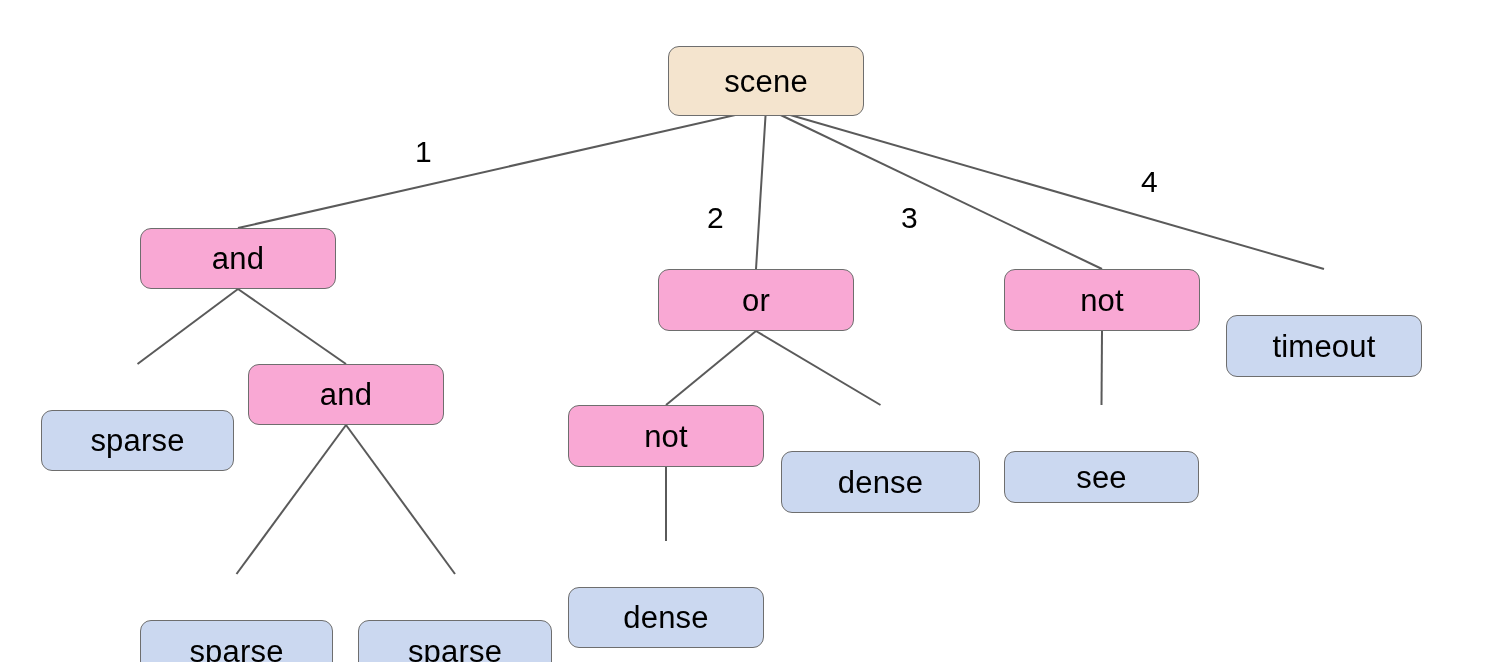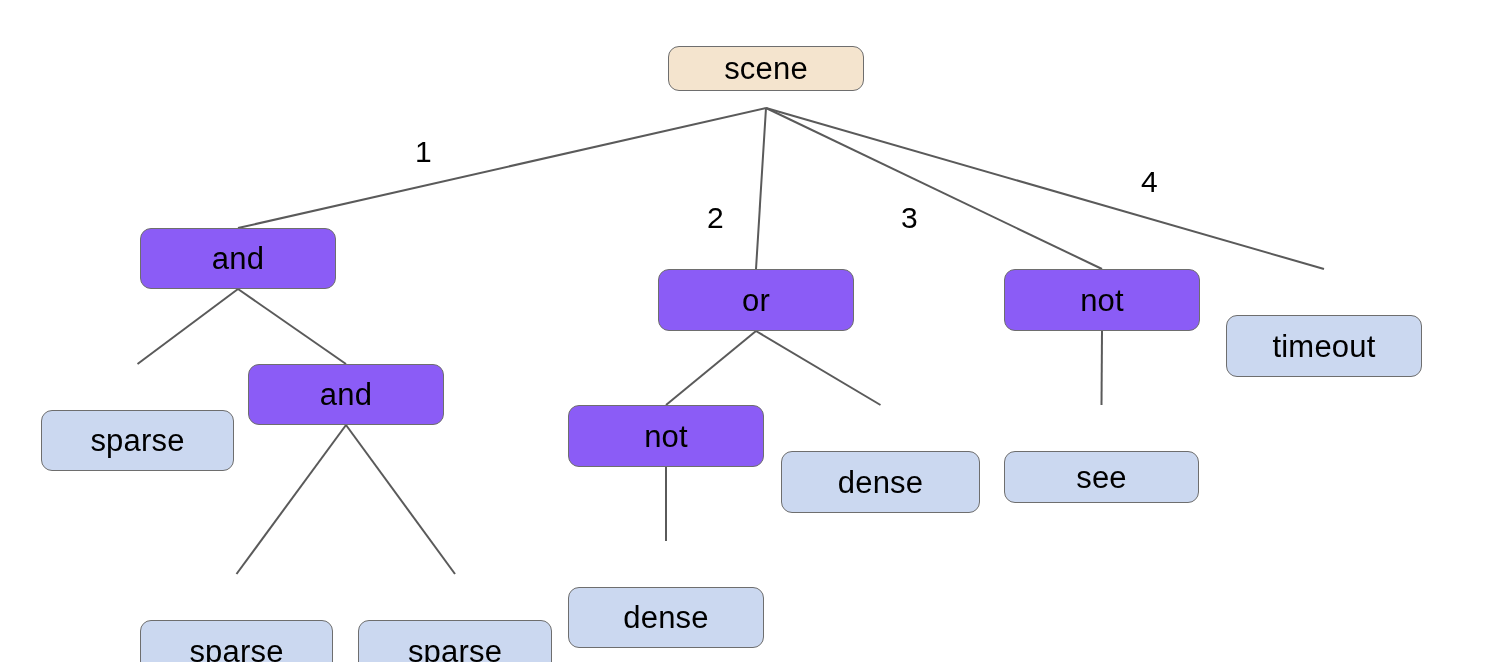--- a/index.html
+++ b/index.html
@@ -30,21 +30,21 @@
     display: flex;
     align-items: center;
     justify-content: center;
     color: #000000;
     font-size: 31px;
     line-height: 1;
     letter-spacing: 0.2px;
     white-space: nowrap;
   }
   .node.root   { background: #f4e4ce; }
-  .node.op     { background: #8b5cf6; justify-content: center; }
+  .node.op     { background: #f9a8d4; justify-content: center; }
   .node.leaf   { background: #cbd8f0; margin-top: 46px; }
   .edge-label {
     position: absolute;
     color: #000000;
     font-size: 30px;
     line-height: 1;
     white-space: nowrap;
   }
 </style>
 </head>
@@ -59,21 +59,21 @@
       <line x1="238" y1="289" x2="137.5" y2="364" stroke="#5a5a5a" stroke-width="2"></line>
       <line x1="238" y1="289" x2="346" y2="364" stroke="#5a5a5a" stroke-width="2"></line>
       <line x1="346" y1="425" x2="236.5" y2="574" stroke="#5a5a5a" stroke-width="2"></line>
       <line x1="346" y1="425" x2="455" y2="574" stroke="#5a5a5a" stroke-width="2"></line>
       <line x1="756" y1="331" x2="666" y2="405" stroke="#5a5a5a" stroke-width="2"></line>
       <line x1="756" y1="331" x2="880.5" y2="405" stroke="#5a5a5a" stroke-width="2"></line>
       <line x1="666" y1="467" x2="666" y2="541" stroke="#5a5a5a" stroke-width="2"></line>
       <line x1="1102" y1="331" x2="1101.5" y2="405" stroke="#5a5a5a" stroke-width="2"></line>
     </svg>
   <div id="node-layer">
-      <div class="node root" style="left: 668px; top: 46px; width: 196px; height: 45px;">
+      <div class="node root" style="left: 668px; top: 46px; width: 196px; height: 70px;">
         <span>scene</span>
       </div>
       <div class="node op" style="left: 140px; top: 228px; width: 196px; height: 61px;">
         <span>and</span>
       </div>
       <div class="node op" style="left: 658px; top: 269px; width: 196px; height: 62px;">
         <span>or</span>
       </div>
       <div class="node op" style="left: 1004px; top: 269px; width: 196px; height: 62px;">
         <span>not</span>

